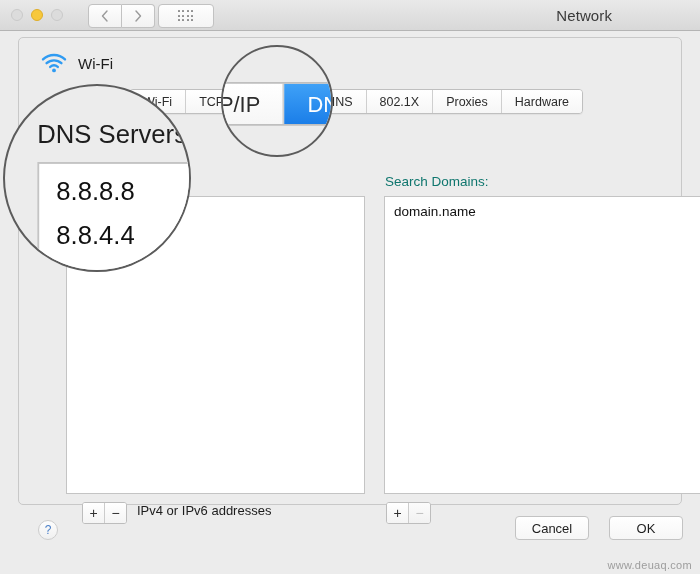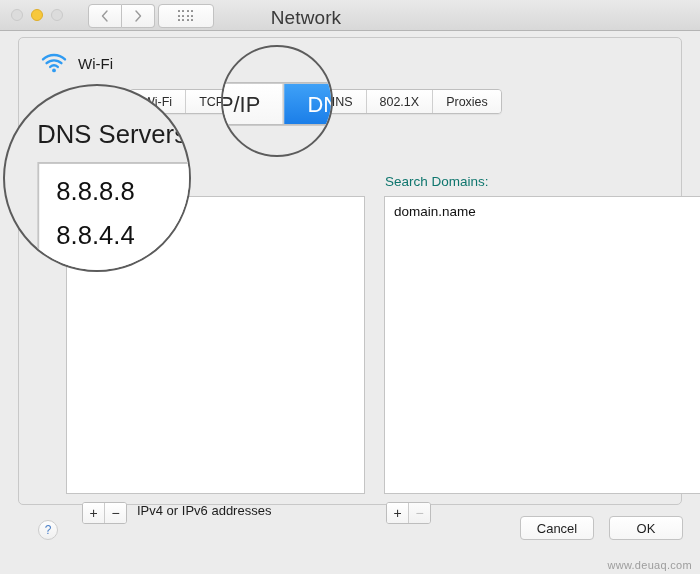--- a/index.html
+++ b/index.html
@@ -88,22 +88,22 @@
     display: block;
     width: 2px; height: 2px;
     background: #8e8e8e;
     border-radius: 0.5px;
   }
 
   .win-title {
     position: absolute;
     left: 0; top: 7px;
     width: 612px;
-    text-align: center;
-    font-size: 19px;
+    text-align: right;
+    font-size: 15px;
     color: #3a3a3a;
     letter-spacing: 0.1px;
   }
 
   .searchfield {
     position: absolute;
     right: 12px; top: 5px;
     width: 160px; height: 20px;
     background: #f2f2f2;
     border: 1px solid #cfcfcf;
@@ -266,21 +266,21 @@
     justify-content: center;
     font-size: 12px;
     color: #4a7fc8;
     box-sizing: border-box;
   }
 
   .footer-btns {
     position: absolute;
     right: 17px; top: 516px;
     display: flex;
-    gap: 15px;
+    gap: 20px;
   }
   .pushbtn {
     width: 74px; height: 24px;
     border: 1px solid #c3c3c3;
     border-radius: 4px;
     background: linear-gradient(to bottom,#ffffff 0%, #f6f6f6 100%);
     display: flex;
     align-items: center;
     justify-content: center;
     font-size: 13px;
@@ -402,20 +402,21 @@
       <span class="iface-name">Wi-Fi</span>
     </div>
 
     <div class="tabbar">
       <div class="tab">Wi-Fi</div>
       <div class="tab">TCP/IP</div>
       <div class="tab selected">DNS</div>
       <div class="tab">WINS</div>
       <div class="tab">802.1X</div>
       <div class="tab">Proxies</div>
+      <div class="tab">Hardware</div>
     </div>
 
     <div class="col-label label-dns">DNS Servers:</div>
     <div class="listbox list-dns">
       <div class="list-item">8.8.8.8</div>
       <div class="list-item">8.8.4.4</div>
     </div>
     <div class="seg seg-dns">
       <div class="seg-btn">+</div>
       <div class="seg-btn">−</div>

